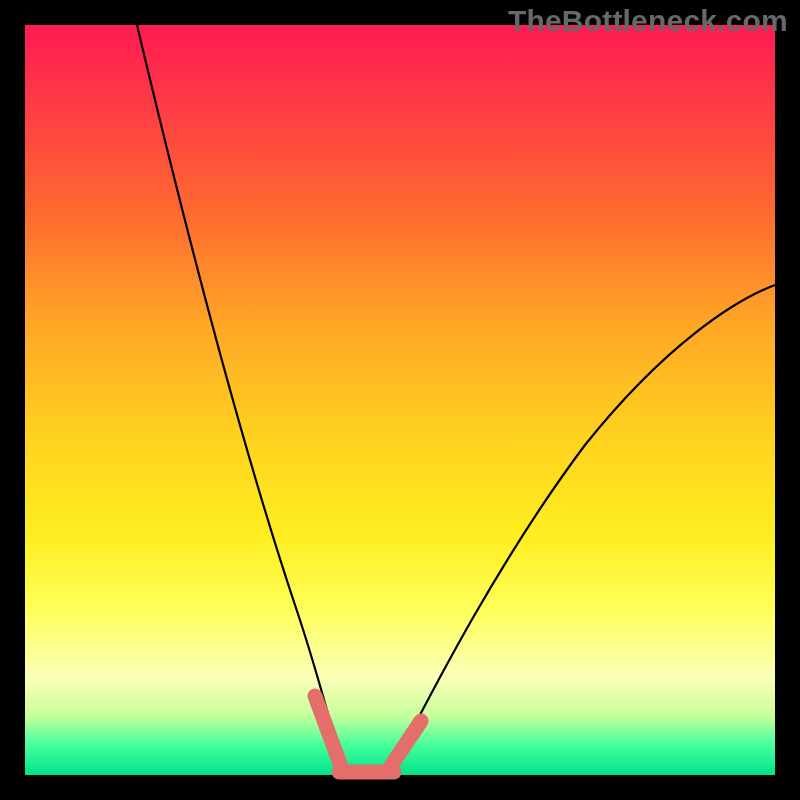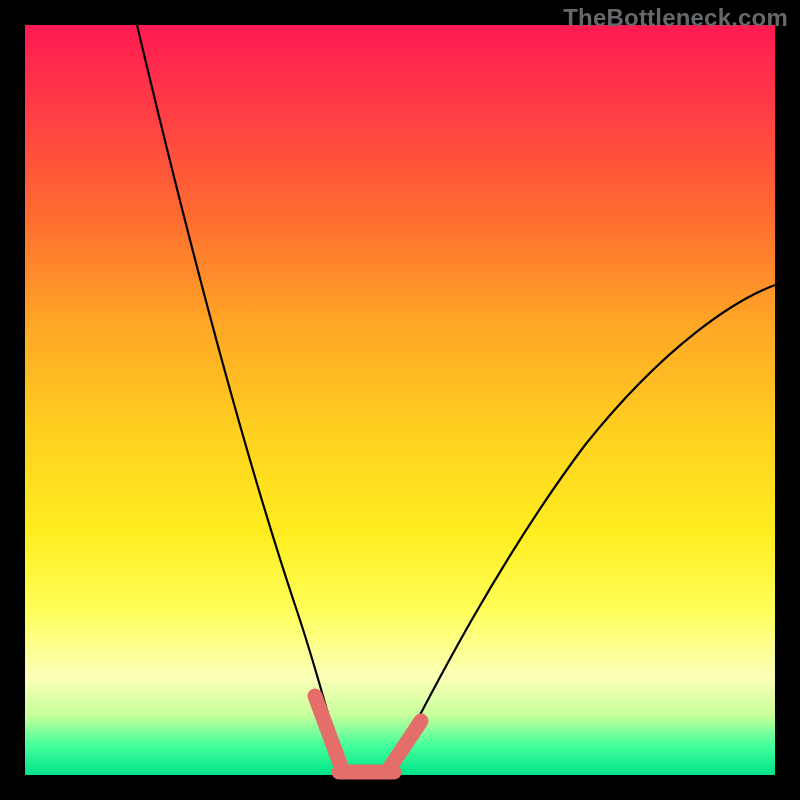--- a/index.html
+++ b/index.html
@@ -27,21 +27,21 @@
       #ffff5a 78%,
       #fbffb8 87%,
       #c8ff9b 92%,
       #46ff9c 96%,
       #00e38a 100%);
   }
   .attribution {
     position: absolute;
     top: 4px;
     right: 12px;
-    font-size: 24px;
+    font-size: 30px;
     font-weight: 600;
     color: #66696c;
     letter-spacing: 0.2px;
   }
   svg.curves {
     position: absolute;
     left: 25px;
     top: 25px;
     width: 750px;
     height: 750px;

